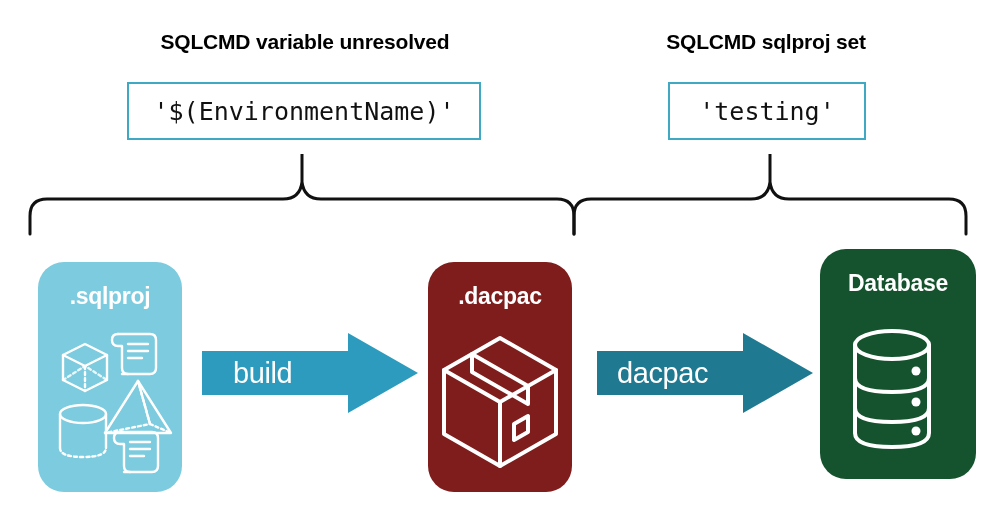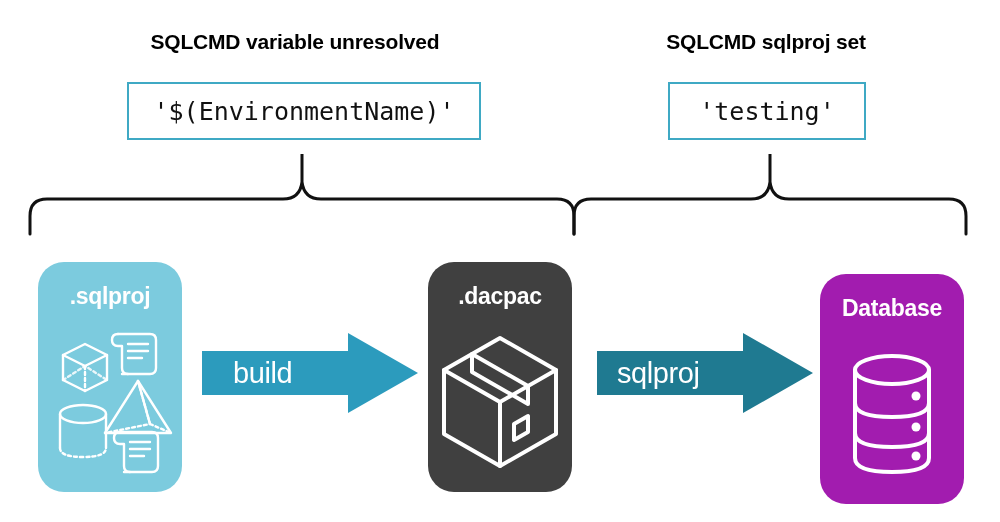--- a/index.html
+++ b/index.html
@@ -25,21 +25,21 @@
   .heading {
     position: absolute;
     font-family: "Liberation Sans", sans-serif;
     font-weight: bold;
     font-size: 21px;
     color: #000000;
     text-align: center;
     letter-spacing: -0.2px;
     white-space: nowrap;
   }
-  #heading-left  { left: 108px; top: 30px; width: 374px; text-align: center; }
+  #heading-left  { left: 118px; top: 30px; width: 374px; text-align: center; }
   #heading-right { left: 637px; top: 30px; width: 258px; }
 
   
   .codebox {
     position: absolute;
     border: 2px solid #3FA9C4;
     background: #ffffff;
     box-sizing: border-box;
     display: flex;
     align-items: center;
@@ -73,22 +73,22 @@
     width: 100%;
     text-align: center;
     color: #ffffff;
     font-family: "Liberation Sans", sans-serif;
     font-weight: bold;
     font-size: 23px;
     letter-spacing: -0.3px;
     white-space: nowrap;
   }
   #card-sqlproj { left: 38px;  top: 262px; width: 144px; height: 230px; background: #7CCBDE; }
-  #card-dacpac  { left: 428px; top: 262px; width: 144px; height: 230px; background: #404040; }
-  #card-database{ left: 820px; top: 274px; width: 144px; height: 230px; background: #a21caf; }
+  #card-dacpac  { left: 428px; top: 262px; width: 144px; height: 230px; background: #7f1d1d; }
+  #card-database{ left: 820px; top: 249px; width: 156px; height: 230px; background: #14532d; }
   #card-sqlproj  .card-title { top: 21px; }
   #card-dacpac   .card-title { top: 21px; }
   #card-database .card-title { top: 21px; }
 
   .card-art {
     position: absolute;
     left: 0; top: 58px;
     width: 100%;
     height: 166px;
   }
@@ -198,21 +198,21 @@
           <path d="M86 104 L100 96 L100 112 L86 120 Z"></path>
         </g>
       </svg>
     </div>
   </div>
 
   <div class="arrow" id="arrow-deploy">
     <svg width="216" height="80" viewBox="0 0 216 80" fill="none" xmlns="http://www.w3.org/2000/svg">
       <path d="M0 18 L146 18 L146 0 L216 40 L146 80 L146 62 L0 62 Z" fill="#1F7A91"></path>
     </svg>
-    <div class="arrow-label">sqlproj</div>
+    <div class="arrow-label">dacpac</div>
   </div>
 
   <div class="card" id="card-database">
     <div class="card-title">Database</div>
     <div class="card-art">
       <svg width="144" height="166" viewBox="0 0 144 166" fill="none" xmlns="http://www.w3.org/2000/svg">
         <g stroke="#ffffff" stroke-width="4" fill="none" stroke-linejoin="round" stroke-linecap="round">
           <ellipse cx="72" cy="38" rx="37" ry="14"></ellipse>
           <path d="M35 38 L35 126 Q35 140 72 140 Q109 140 109 126 L109 38"></path>
           <path d="M35 71 Q35 85 72 85 Q109 85 109 71"></path>

